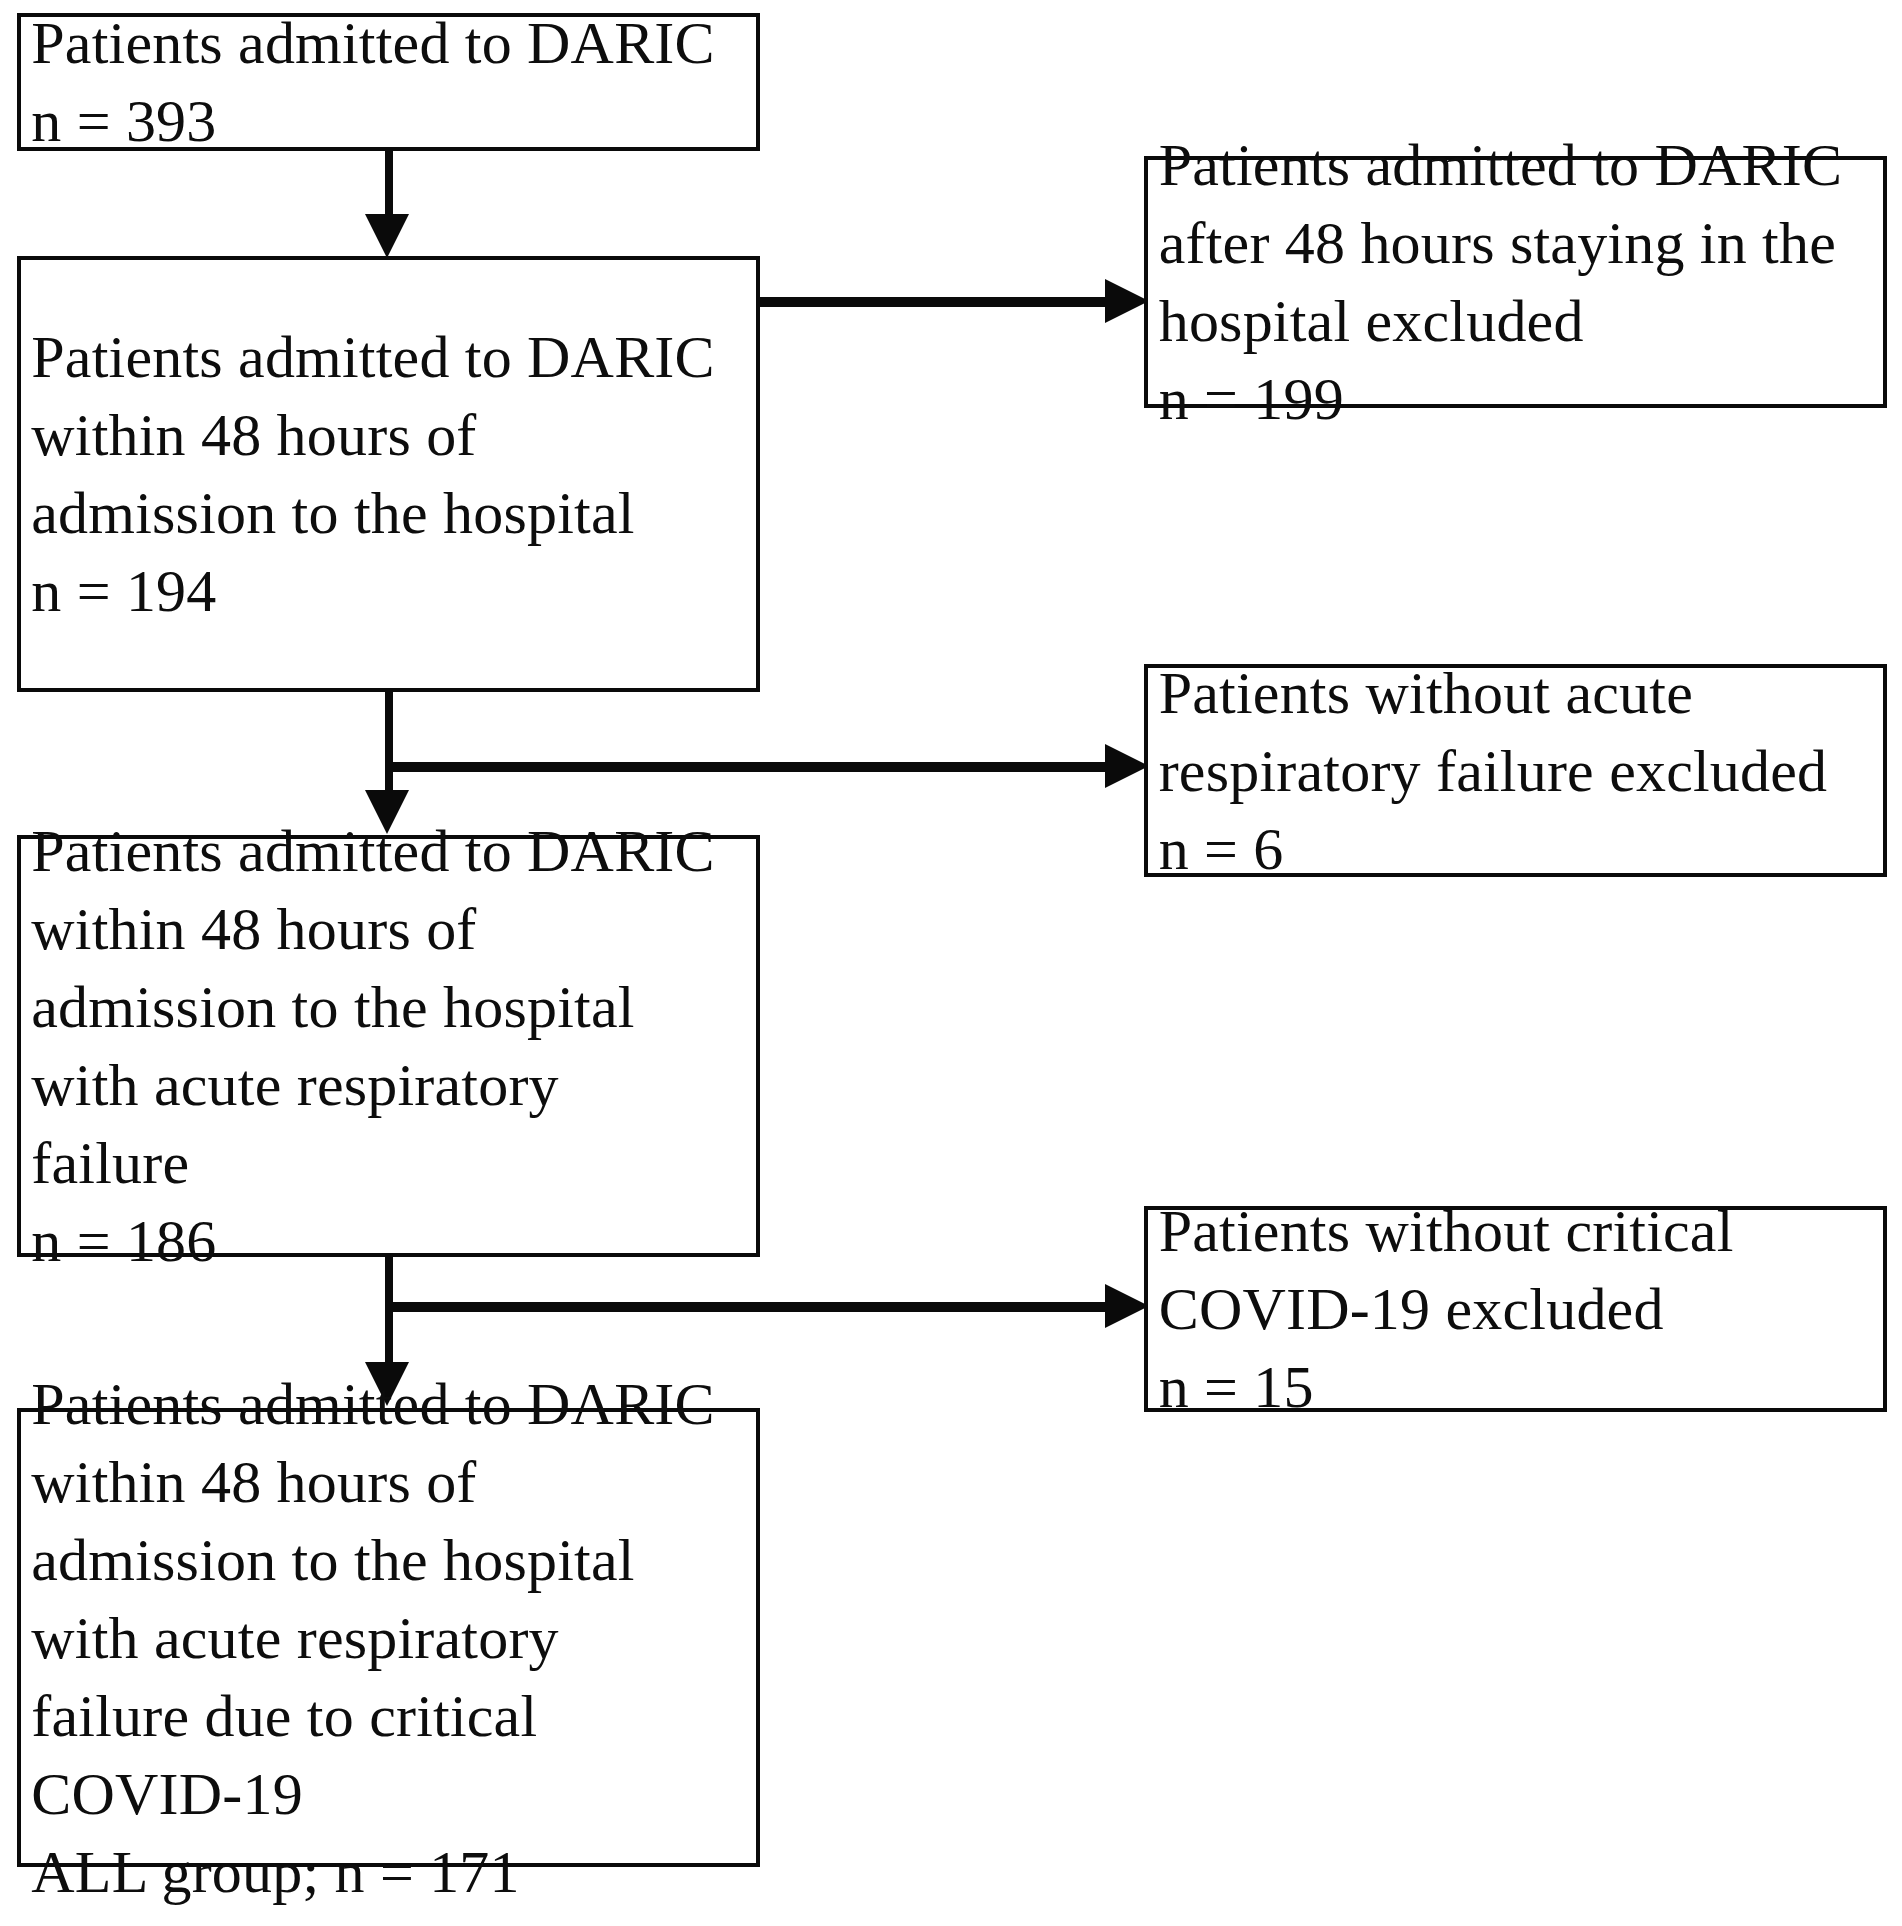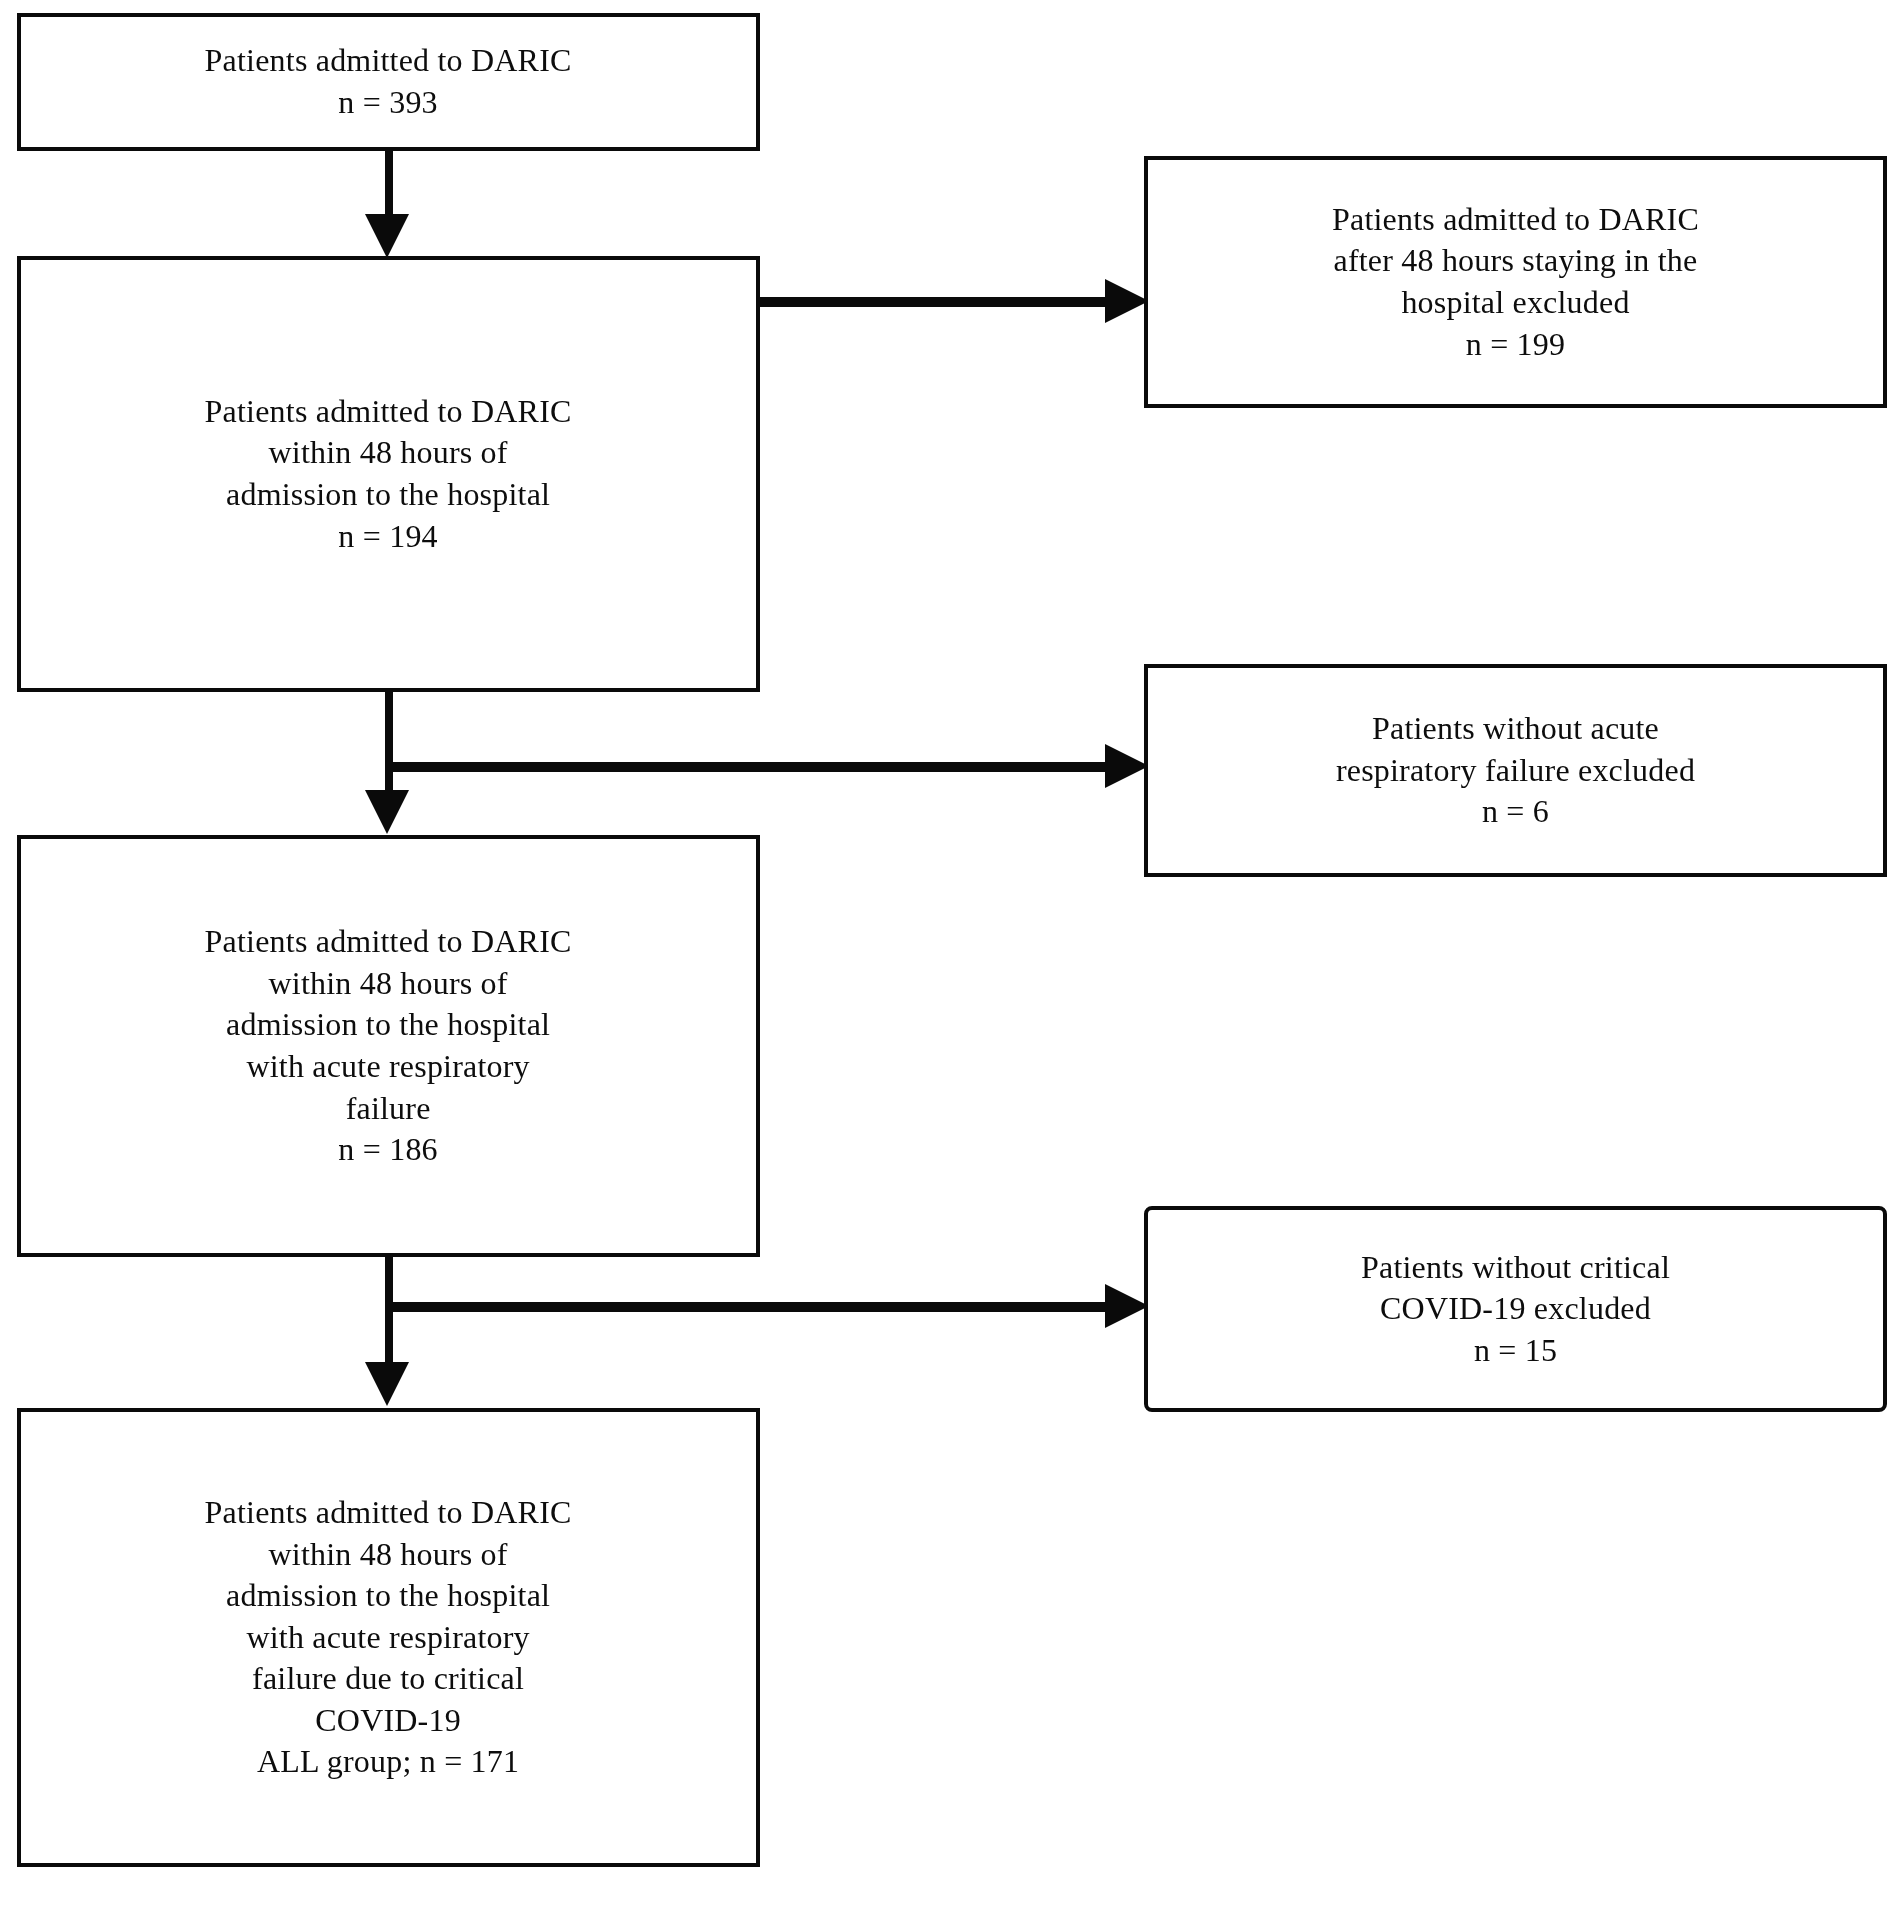--- a/index.html
+++ b/index.html
@@ -21,23 +21,23 @@
     box-sizing: border-box;
     border: 4.2px solid #0a0a0a;
     background: #ffffff;
     display: flex;
     align-items: center;
     justify-content: center;
     padding: 6px 10.7px;
   }
   .box-text {
     width: 100%;
-    text-align: center;
+    text-align: left;
     color: #0d0d0d;
-    font-size: 32px;
+    font-size: 60px;
     line-height: 1.30;
     white-space: pre-line;
     letter-spacing: 0.2px;
   }
   
   .conn-v {
     position: absolute;
     width: 7.7px;
     background: #0a0a0a;
   }
@@ -124,20 +124,20 @@
 hospital  excluded
 n = 199</div>
   </div>
 
   <div class="flow-box" style="left:1144px; top:664px; width:743px; height:213px;">
     <div class="box-text">Patients without acute
 respiratory failure excluded
 n = 6</div>
   </div>
 
-  <div class="flow-box" style="left:1144px; top:1206px; width:743px; height:206px;border-radius:8px;">
+  <div class="flow-box" style="left:1144px; top:1206px; width:743px; height:206px;">
     <div class="box-text">Patients without critical
 COVID-19 excluded
 n = 15</div>
   </div>
 
 </div>
 
 
 </body></html>

